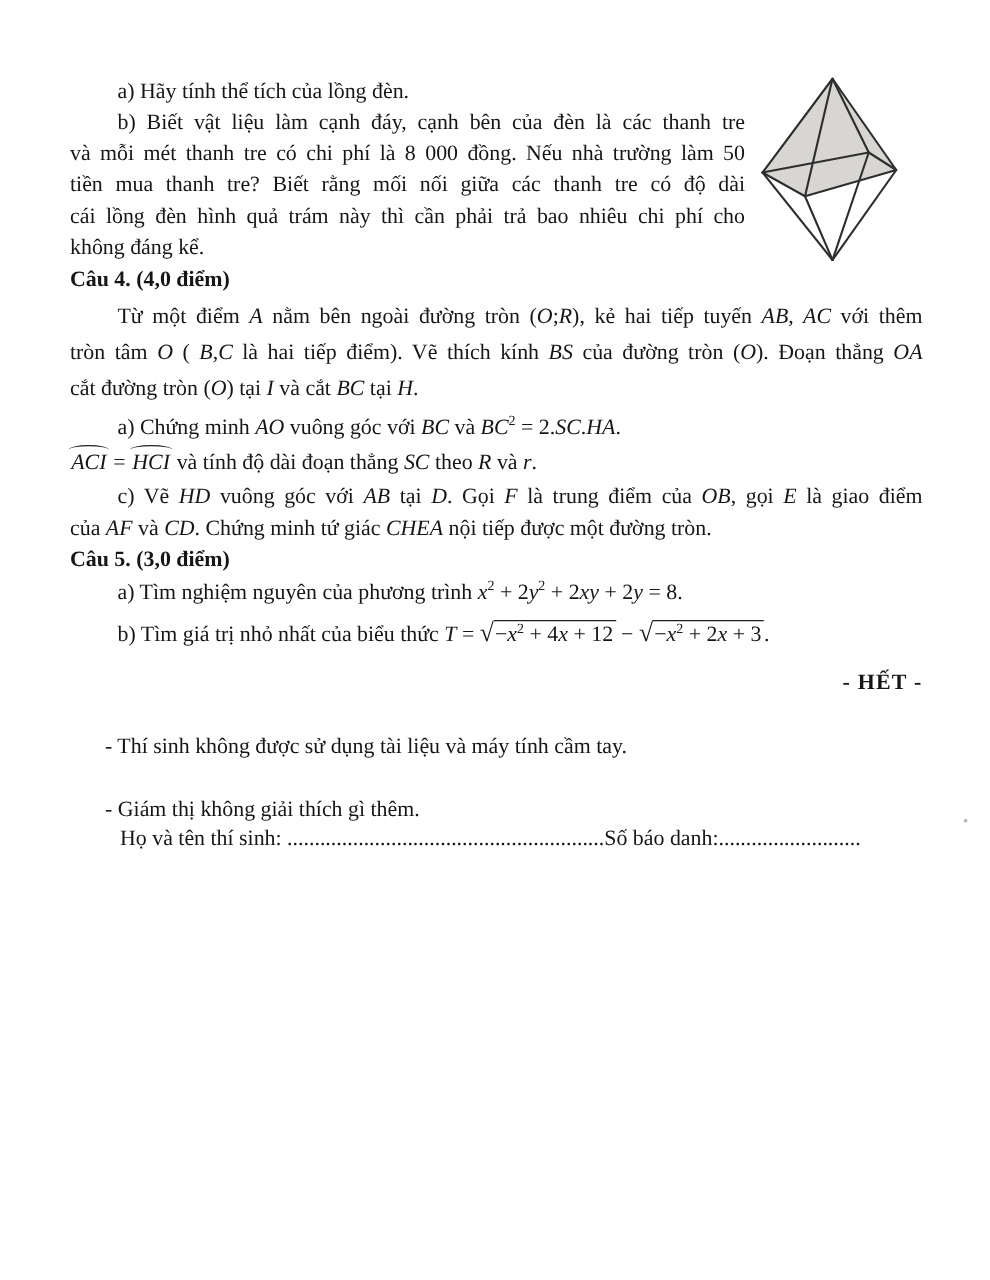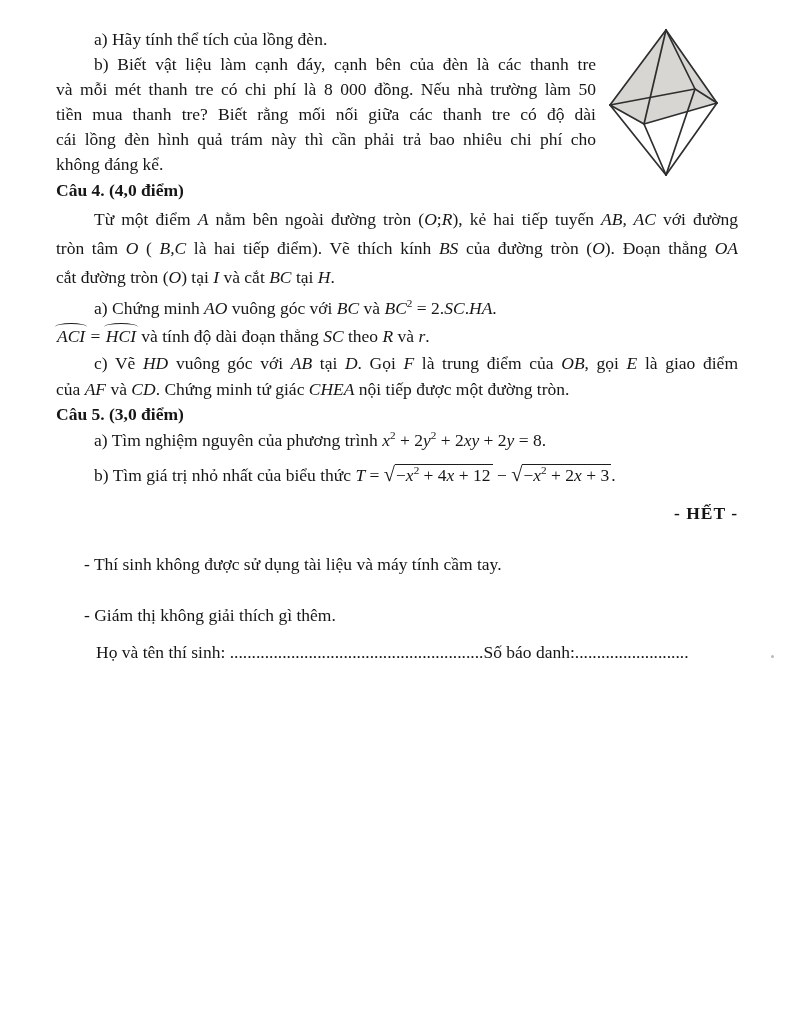--- a/index.html
+++ b/index.html
@@ -5,34 +5,34 @@
   html,body{margin:0;padding:0;background:#ffffff;}
   .page{
     position:relative;
     width:792px;height:1024px;
     background:#ffffff;
     font-family:"Liberation Serif","DejaVu Serif",serif;
     font-size:17.5px;
     color:#161616;
     overflow:hidden;
   }
-  .content{position:absolute;left:56px;top:27px;width:682px;}
+  .content{position:absolute;left:56px;top:60px;width:682px;}
   .l{line-height:25px;}
   .just{text-align:justify;text-align-last:justify;}
   .ind{text-indent:38px;}
   .narrow{width:540px;}
   .bold{font-weight:bold;}
   .heading{line-height:26px;font-weight:bold;}
   .intro-l{line-height:29px;}
   .part-l{line-height:27px;}
   .hat-l{line-height:28px;}
   .q5b-l{line-height:36px;margin-top:2px;}
   .center{text-align:right;}
   .footer-note{line-height:23px;margin-left:28px;margin-top:28px;}
-  .sign-l{line-height:23px;margin-left:40px;margin-top:14px;}
+  .sign-l{line-height:23px;margin-left:40px;}
   .endmark{line-height:24px;letter-spacing:1px;margin-top:8px;}
   
   .s-i{font-style:italic;}
   .s-sup{font-size:64%;vertical-align:super;line-height:0;}
   .s-hat{position:relative;font-style:italic;padding:0 1px;}
   .s-hat::before{
     content:"";position:absolute;left:-1px;right:-1px;top:-3px;height:7px;
     border-top:1.6px solid #1d1d1d;
     border-radius:100% 100% 0 0;
   }
@@ -76,21 +76,21 @@
     </div>
 
     <div class="l ind">a) Hãy tính thể tích của lồng đèn.</div>
     <div class="l narrow just ind">b) Biết vật liệu làm cạnh đáy, cạnh bên của đèn là các thanh tre</div>
     <div class="l narrow just">và mỗi mét thanh tre có chi phí là 8 000 đồng. Nếu nhà trường làm 50</div>
     <div class="l narrow just">tiền mua thanh tre? Biết rằng mối nối giữa các thanh tre có độ dài</div>
     <div class="l narrow just">cái lồng đèn hình quả trám này thì cần phải trả bao nhiêu chi phí cho</div>
     <div class="l narrow">không đáng kể.</div>
 
     <div class="heading">Câu 4. (4,0 điểm)</div>
-    <div class="intro-l just ind" style="margin-top:2px;"><span>Từ một điểm </span><span class="s-i">A</span><span> nằm bên ngoài đường tròn (</span><span class="s-i">O</span><span>;</span><span class="s-i">R</span><span>)</span><span>, kẻ hai tiếp tuyến </span><span class="s-i">AB, AC</span><span> với đường</span></div>
+    <div class="intro-l just ind" style="margin-top:2px;"><span>Từ một điểm </span><span class="s-i">A</span><span> nằm bên ngoài đường tròn (</span><span class="s-i">O</span><span>;</span><span class="s-i">R</span><span>)</span><span>, kẻ hai tiếp tuyến </span><span class="s-i">AB, AC</span><span> với thêm</span></div>
     <div class="intro-l just"><span>tròn tâm </span><span class="s-i">O</span><span> ( </span><span class="s-i">B,C</span><span> là hai tiếp điểm). Vẽ thích kính </span><span class="s-i">BS</span><span> của đường tròn (</span><span class="s-i">O</span><span>). Đoạn thẳng </span><span class="s-i">OA</span></div>
     <div class="intro-l"><span>cắt đường tròn (</span><span class="s-i">O</span><span>) tại </span><span class="s-i">I</span><span> và cắt </span><span class="s-i">BC</span><span> tại </span><span class="s-i">H</span><span>.</span></div>
     <div class="part-l ind" style="margin-top:3px;"><span>a) Chứng minh </span><span class="s-i">AO</span><span> vuông góc với </span><span class="s-i">BC</span><span> và </span><span class="s-i">BC</span><span class="s-sup">2</span><span> = 2.</span><span class="s-i">SC</span><span>.</span><span class="s-i">HA</span><span>.</span></div>
     <div class="hat-l"><span class="s-i s-hat">ACI</span><span> = </span><span class="s-i s-hat">HCI</span><span> và tính độ dài đoạn thẳng </span><span class="s-i">SC</span><span> theo </span><span class="s-i">R</span><span> và </span><span class="s-i">r</span><span>.</span></div>
     <div class="part-l just ind"><span>c) Vẽ </span><span class="s-i">HD</span><span> vuông góc với </span><span class="s-i">AB</span><span> tại </span><span class="s-i">D</span><span>. Gọi </span><span class="s-i">F</span><span> là trung điểm của </span><span class="s-i">OB</span><span>, gọi </span><span class="s-i">E</span><span> là giao điểm</span></div>
     <div class="l"><span>của </span><span class="s-i">AF</span><span> và </span><span class="s-i">CD</span><span>. Chứng minh tứ giác </span><span class="s-i">CHEA</span><span> nội tiếp được một đường tròn.</span></div>
 
     <div class="heading" style="line-height:24px;">Câu 5. (3,0 điểm)</div>
     <div class="part-l ind" style="line-height:28px;"><span>a) Tìm nghiệm nguyên của phương trình </span><span class="s-i">x</span><span class="s-sup">2</span><span> + 2</span><span class="s-i">y</span><span class="s-sup">2</span><span> + 2</span><span class="s-i">xy</span><span> + 2</span><span class="s-i">y</span><span> = 8.</span></div>
     <div class="q5b-l ind"><span>b) Tìm giá trị nhỏ nhất của biểu thức </span><span class="s-i">T</span><span> = </span><span class="sq"><span class="rad">√</span><span class="vinc"><span>−</span><span class="s-i">x</span><span class="s-sup">2</span><span> + 4</span><span class="s-i">x</span><span> + 12</span></span></span><span> − </span><span class="sq"><span class="rad">√</span><span class="vinc"><span>−</span><span class="s-i">x</span><span class="s-sup">2</span><span> + 2</span><span class="s-i">x</span><span> + 3</span></span></span><span>.</span></div>

